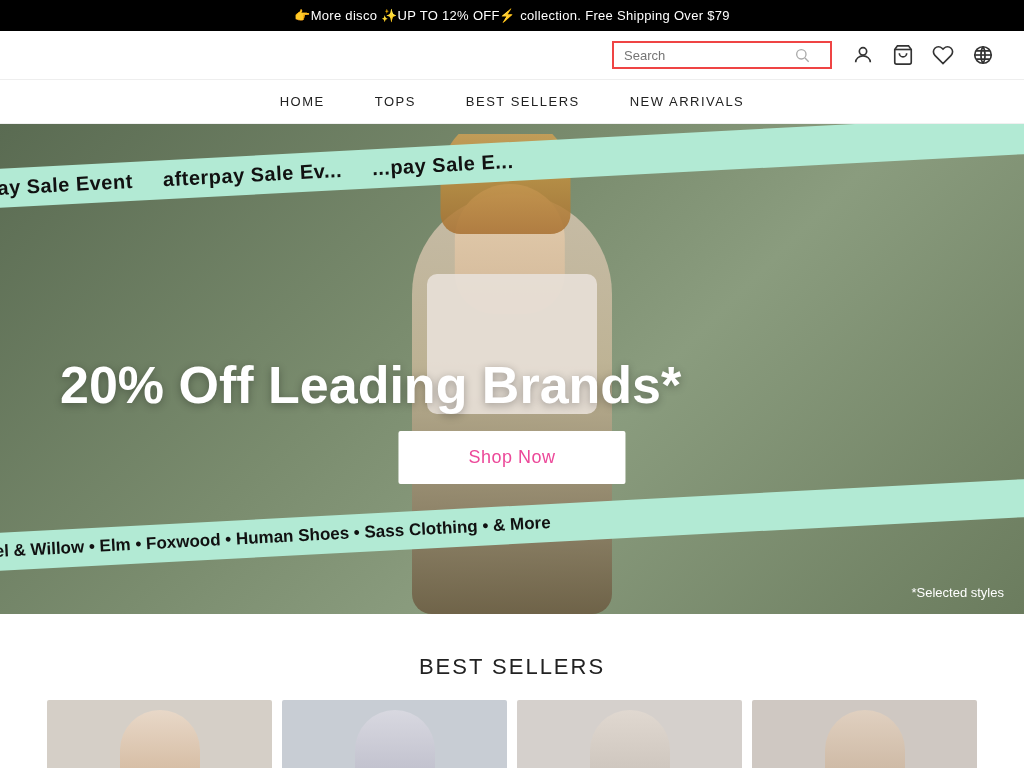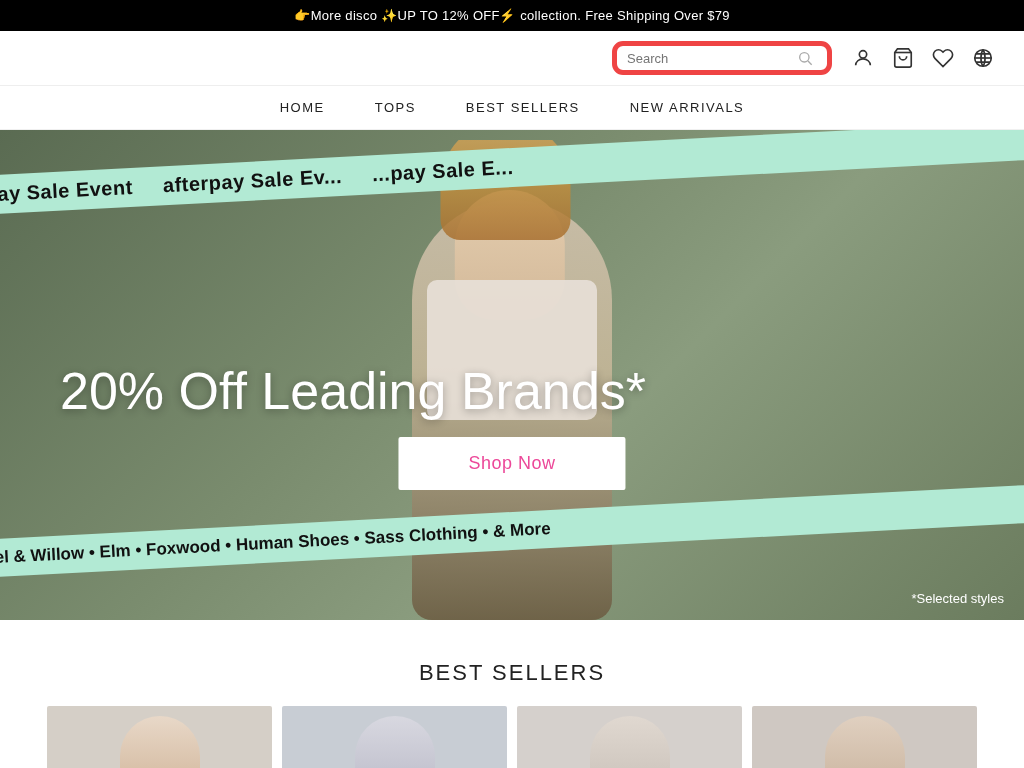--- a/index.html
+++ b/index.html
@@ -27,22 +27,22 @@
     .header-logo {
       font-size: 22px;
       font-weight: bold;
       letter-spacing: 1px;
       color: #222;
       flex: 1;
     }
     .header-search {
       display: flex;
       align-items: center;
-      border: 5px solid #ef4444;
-      border-radius: 11px;
+      border: 2px solid #ef4444;
+      border-radius: 0;
       padding: 4px 10px;
       flex: 0 0 220px;
     }
     .header-search input {
       border: none;
       outline: none;
       font-size: 13px;
       color: #666;
       width: 170px;
       background: transparent;
@@ -132,21 +132,21 @@
       white-space: nowrap;
       overflow: hidden;
       z-index: 5;
     }
     .hero-headline {
       position: absolute;
       bottom: 200px;
       left: 60px;
       color: #fff;
       font-size: 52px;
-      font-weight: 400;
+      font-weight: 700;
       line-height: 1.1;
       z-index: 10;
       text-shadow: 0 2px 8px rgba(0,0,0,0.3);
       max-width: 850px;
     }
     .hero-cta-btn {
       position: absolute;
       bottom: 130px;
       left: 50%;
       transform: translateX(-50%);

